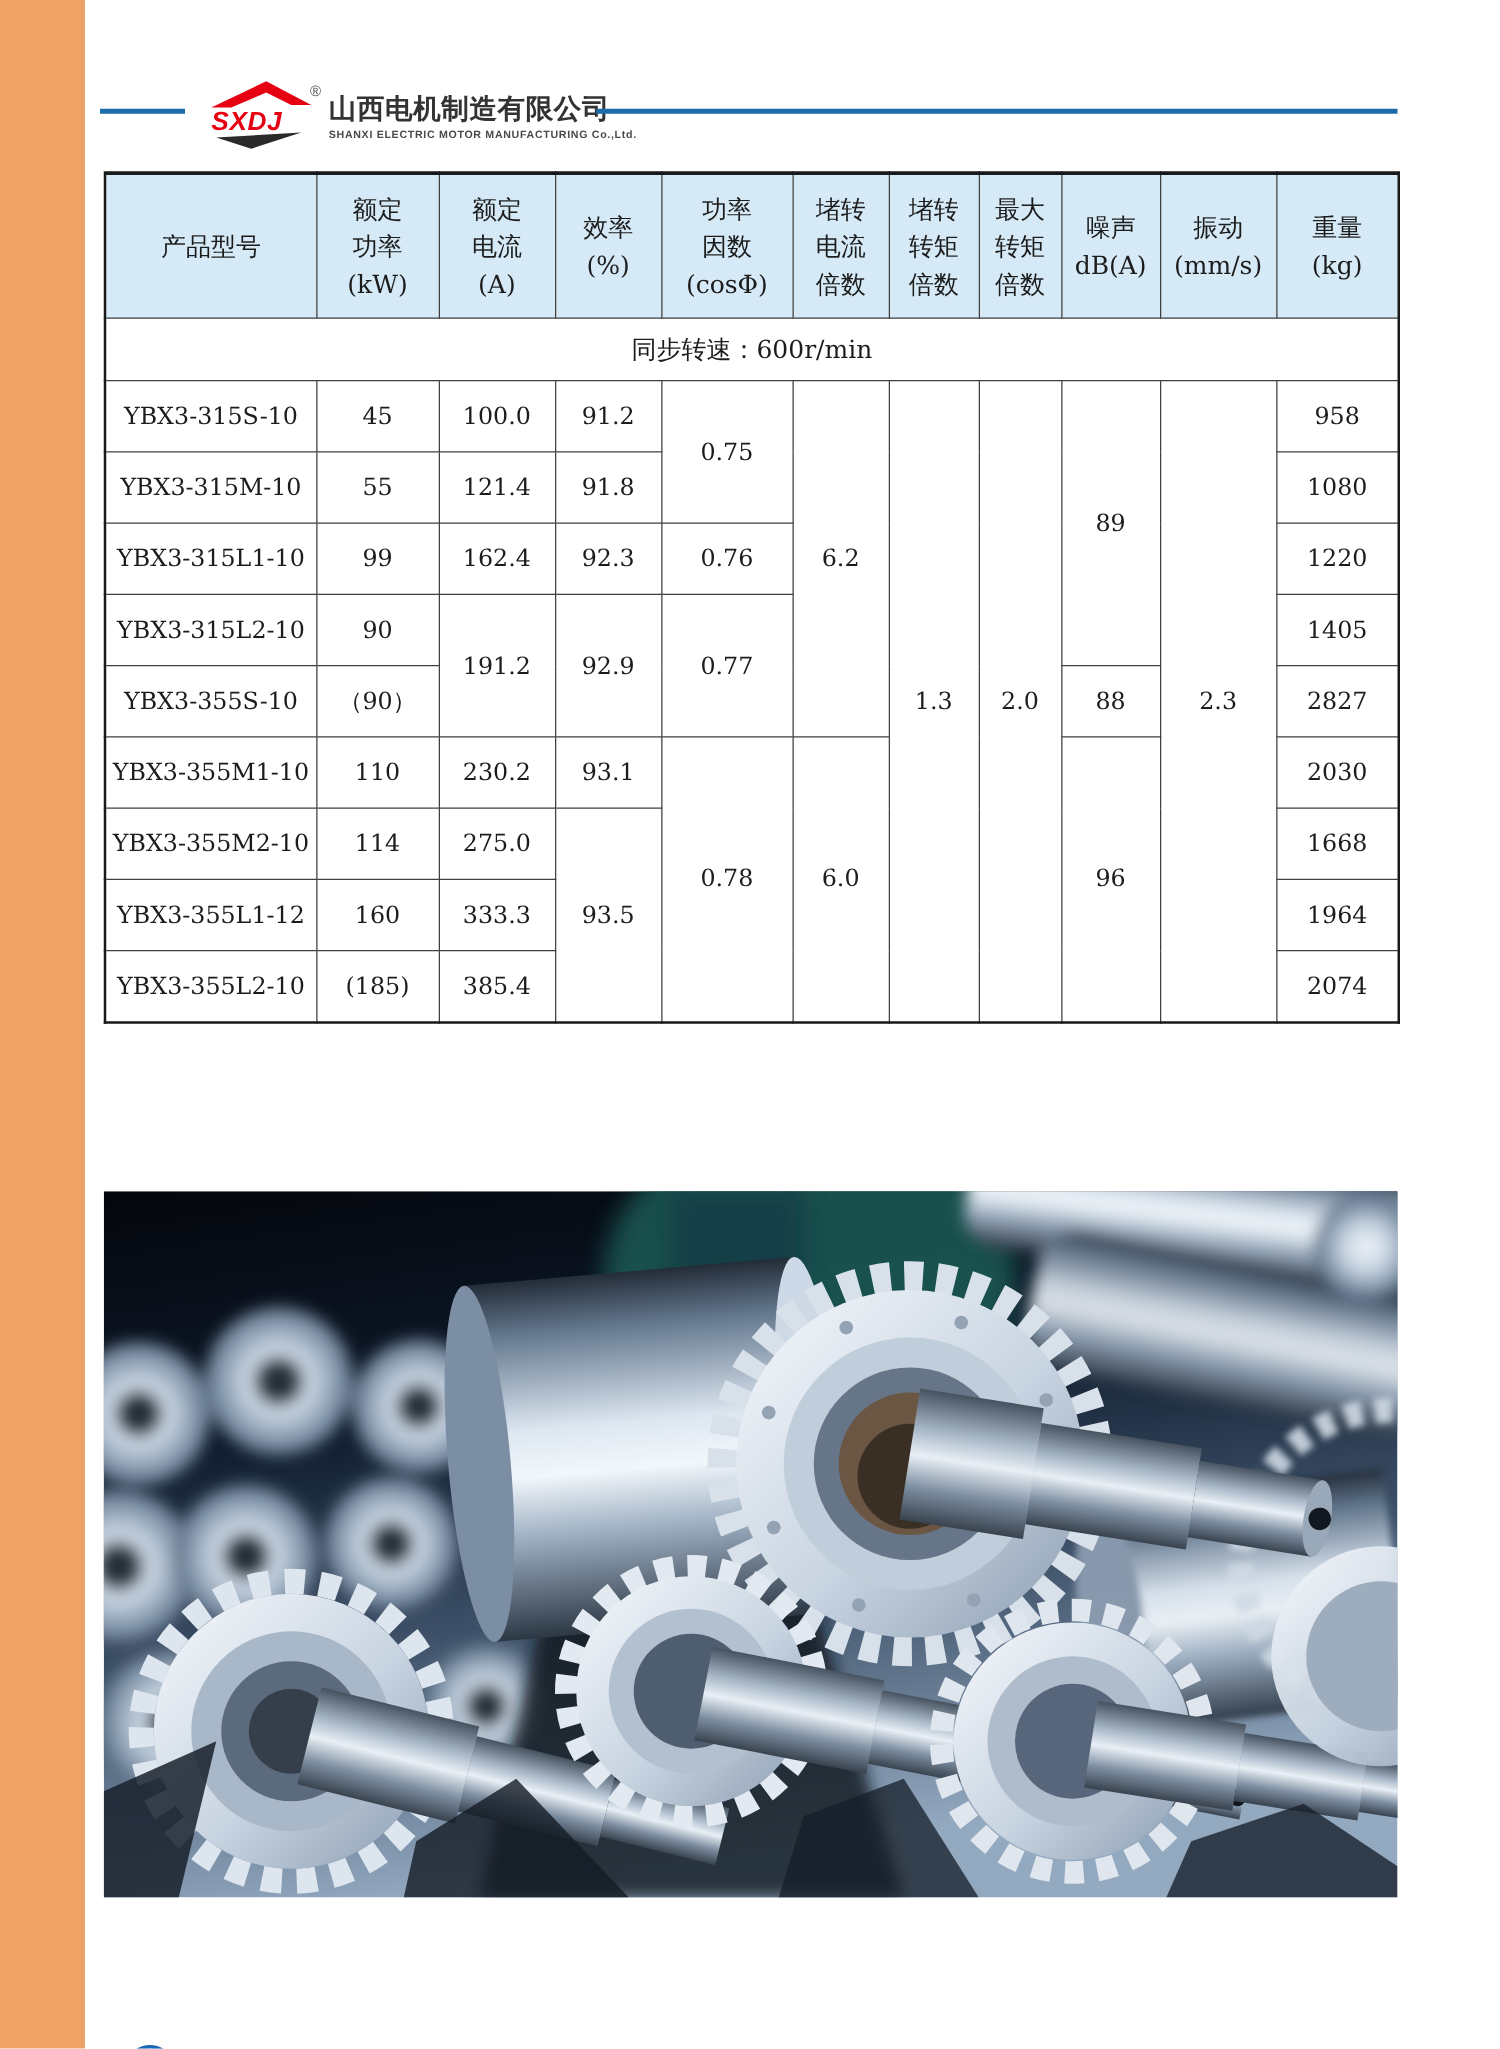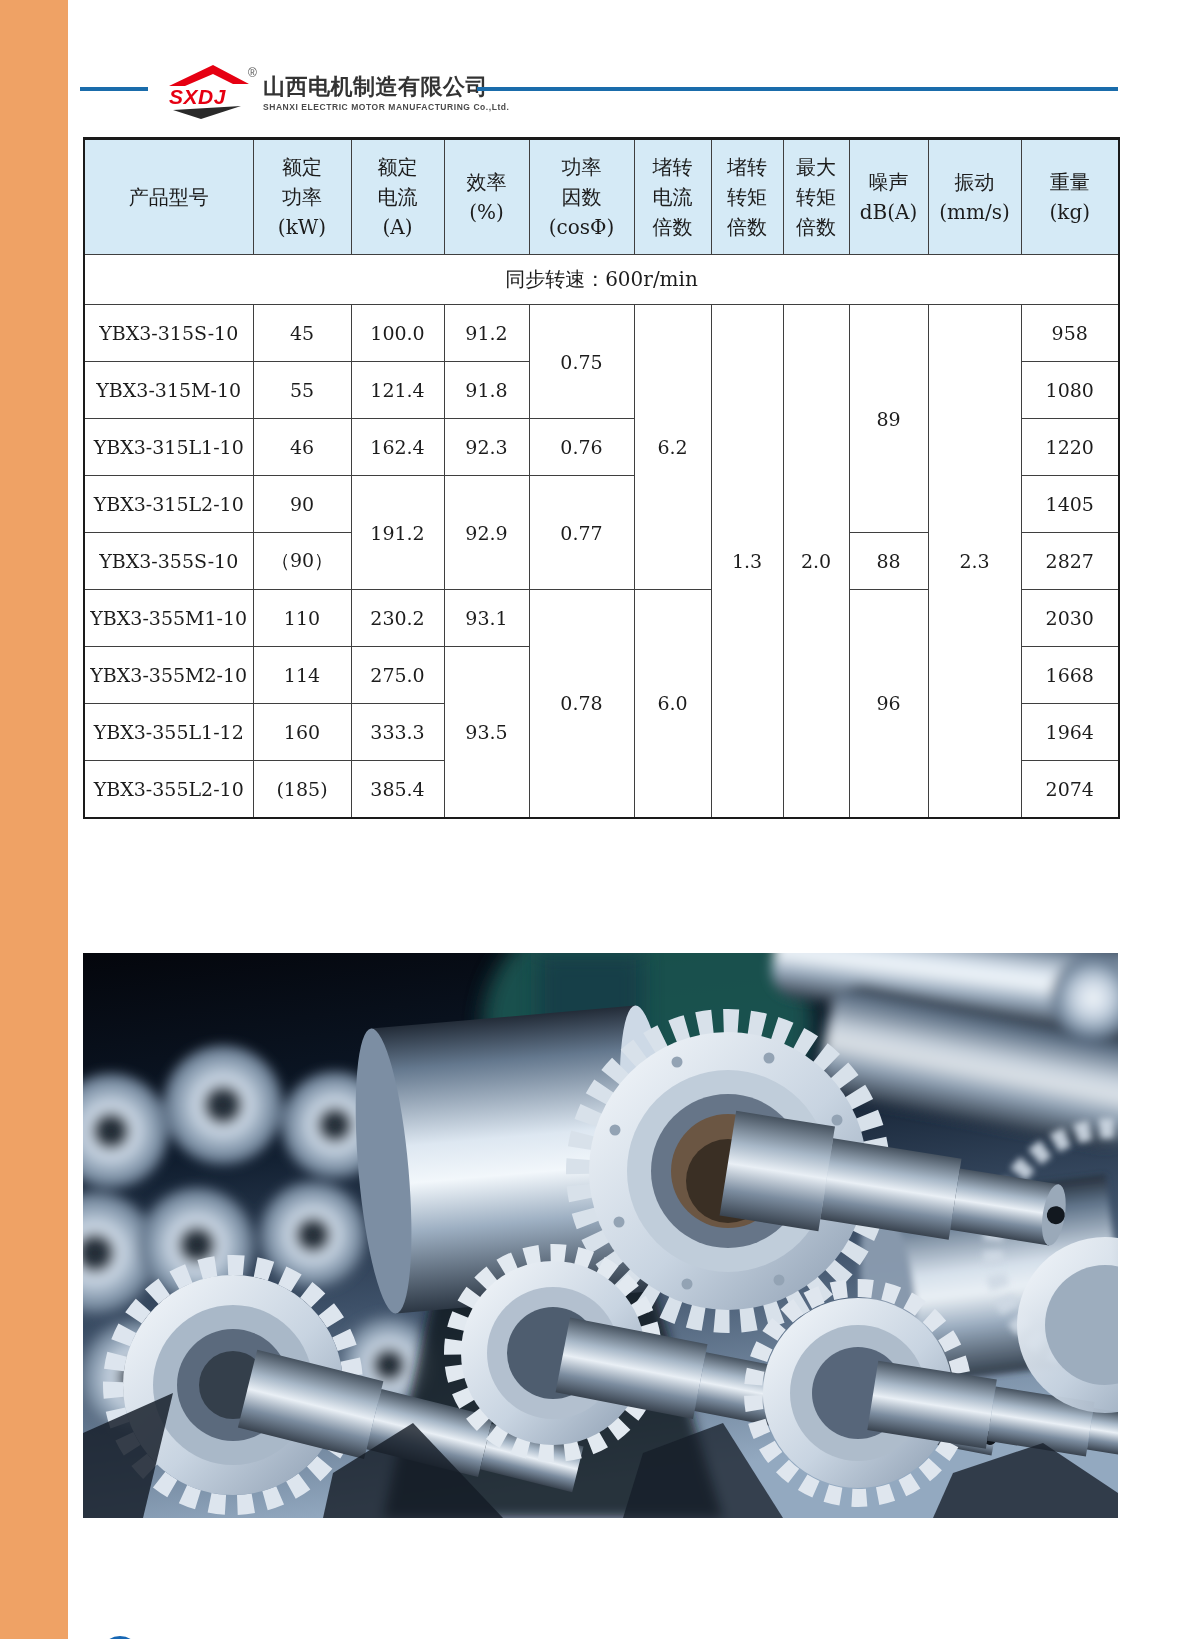--- a/index.html
+++ b/index.html
@@ -126,21 +126,21 @@
       </tr>
       <tr class="data">
         <td>YBX3-315M-10</td>
         <td>55</td>
         <td>121.4</td>
         <td>91.8</td>
         <td>1080</td>
       </tr>
       <tr class="data">
         <td>YBX3-315L1-10</td>
-        <td>46</td>
+        <td>99</td>
         <td>162.4</td>
         <td>92.3</td>
         <td>0.76</td>
         <td>1220</td>
       </tr>
       <tr class="data">
         <td>YBX3-315L2-10</td>
         <td>90</td>
         <td rowspan="2">191.2</td>
         <td rowspan="2">92.9</td>

